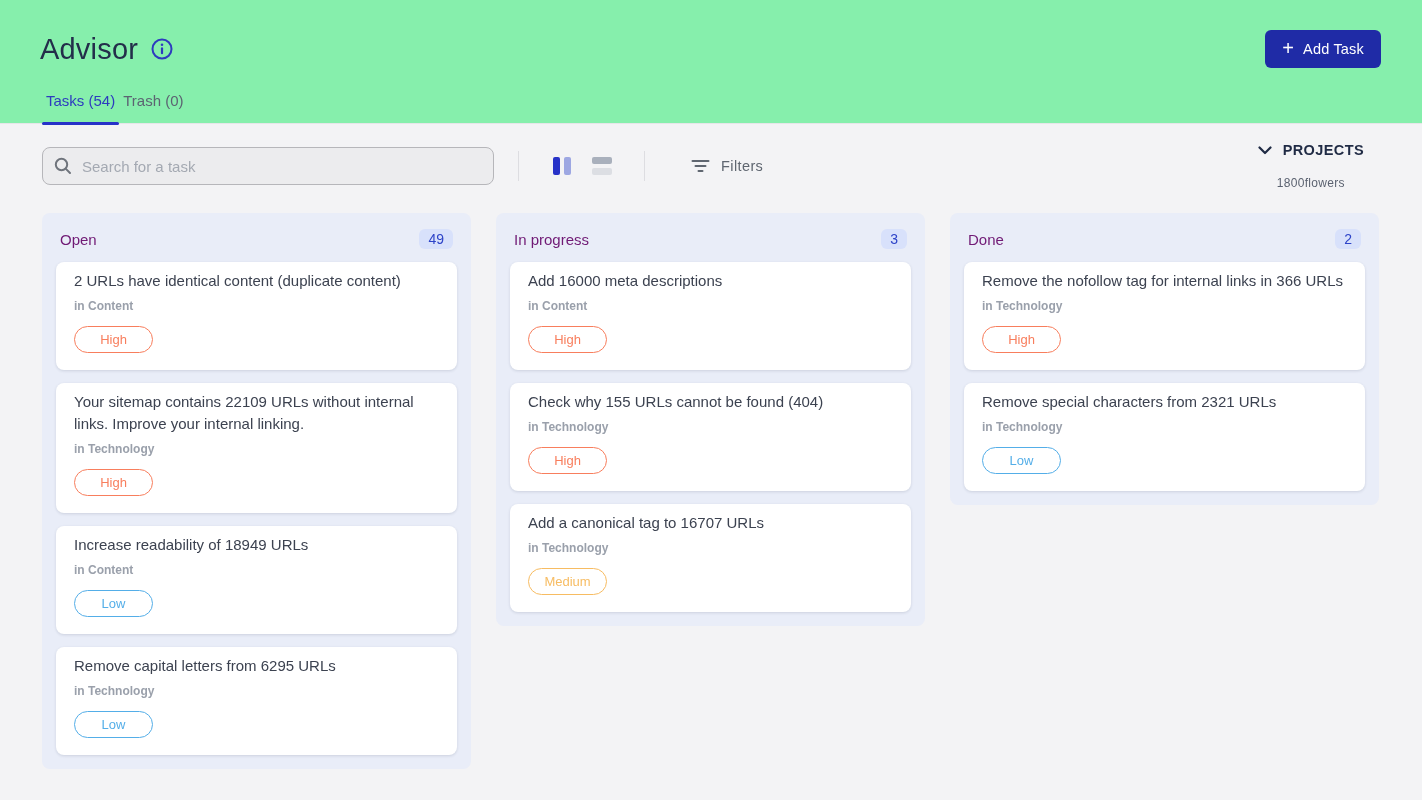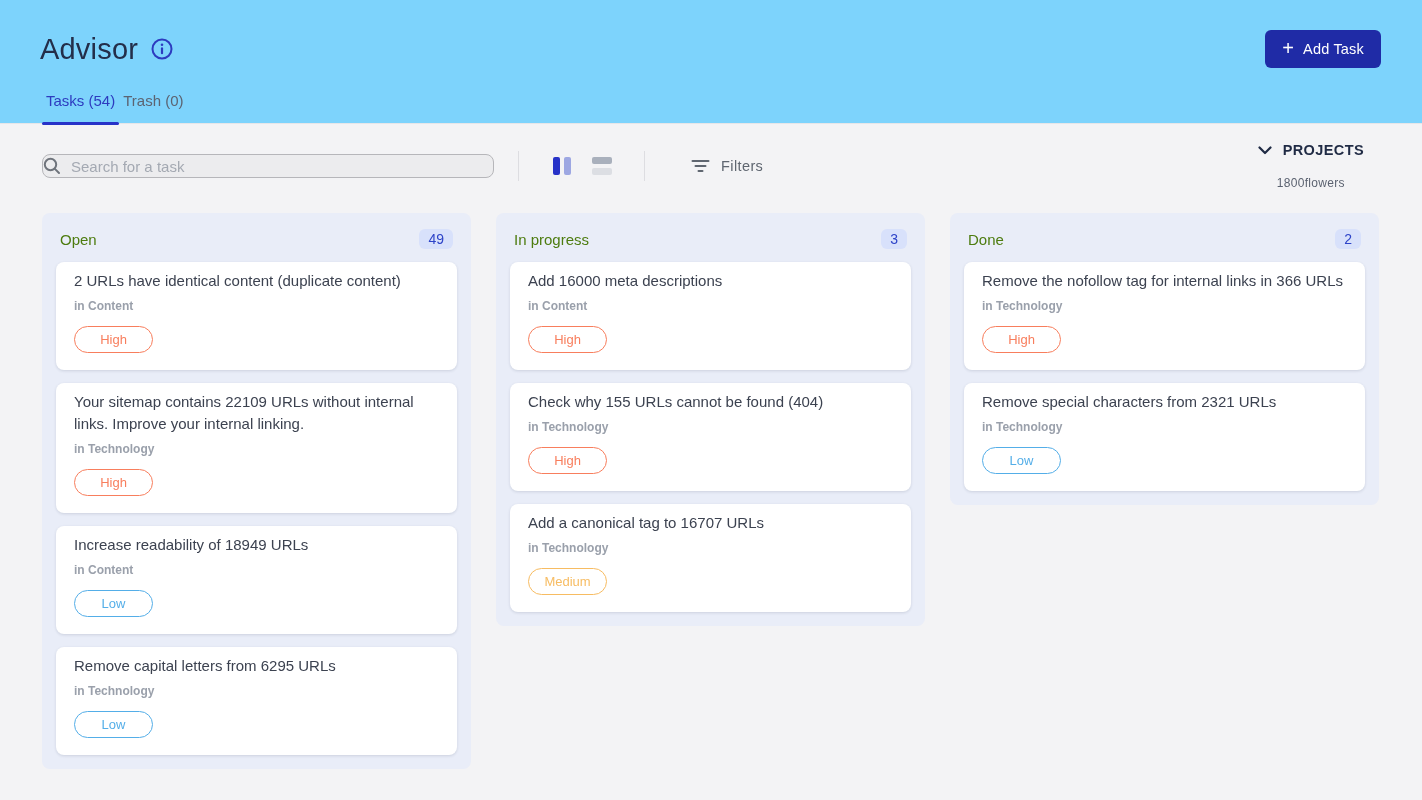--- a/index.html
+++ b/index.html
@@ -2,39 +2,39 @@
 <html><head>
 <meta charset="utf-8">
 <style>
   * { margin:0; padding:0; box-sizing:border-box; }
   html,body { width:1422px; height:800px; overflow:hidden; }
   body { font-family:"Liberation Sans", sans-serif; background:#f3f3f5; }
 
   .page { width:1422px; height:800px; display:flex; flex-direction:column; }
 
   
-  .header { background:#7dd3fc; }
+  .header { background:#86efac; }
   .title-row { display:flex; align-items:center; padding:30px 41px 0 40px; }
   .page-title { font-size:29px; font-weight:500; color:#232e4a; letter-spacing:.2px; }
   .info-icon { margin-left:13px; display:inline-flex; cursor:pointer; }
   .add-task-btn { margin-left:auto; height:38px; padding:0 17px; background:#1f2ba6; color:#fff;
                   border:none; border-radius:6px; font-family:inherit; font-size:14.5px; font-weight:500;
                   display:inline-flex; align-items:center; gap:9px; cursor:pointer; letter-spacing:.2px; }
   .plus-icon { font-size:20px; font-weight:400; line-height:1; margin-top:-2px; }
 
   .tabs-row { margin-top:24px; border-bottom:1px solid #e6e6e9; padding-left:42px; display:flex; }
   .tab { font-size:15px; padding:0 4px 14px; color:#5c6472; cursor:pointer; position:relative; }
   .tab.active { color:#2d3bbf; font-weight:500; }
   .tab.active::after { content:""; position:absolute; left:0; right:0; bottom:-2px; height:3px;
                        background:#2732c8; border-radius:2px; }
 
   
   .toolbar { margin:18px 58px 0 42px; display:flex; align-items:center; }
-  .search-box { width:452px; height:24px; background:#ececee; border:1px solid #b6b6ba; border-radius:8px;
-                display:flex; align-items:center; padding:0 0; gap:10px; }
+  .search-box { width:452px; height:38px; background:#ececee; border:1px solid #b6b6ba; border-radius:8px;
+                display:flex; align-items:center; padding:0 11px; gap:10px; }
   .search-box input { flex:1; background:transparent; border:none; outline:none;
                       font-family:inherit; font-size:15px; color:#43474f; }
   .search-box input::placeholder { color:#a4a9b2; }
   .vdiv { width:1px; height:30px; background:#dddde1; }
   .vdiv1 { margin-left:24px; }
   .view-toggle { display:flex; align-items:center; gap:21px; margin-left:34px; }
   .kanban-icon { display:inline-flex; gap:4px; cursor:pointer; }
   .kanban-icon i { width:7px; height:18px; border-radius:2px; }
   .kanban-icon .b1 { background:#2732c8; }
   .kanban-icon .b2 { background:#9da7e2; }
@@ -47,21 +47,21 @@
                  font-size:14.5px; letter-spacing:.4px; cursor:pointer; }
   .projects { margin-left:auto; text-align:center; cursor:pointer; }
   .projects-row { display:flex; align-items:center; justify-content:flex-end; gap:11px;
                   color:#1f2a44; font-weight:700; font-size:14.5px; letter-spacing:.4px; }
   .project-name { font-size:12px; color:#5b6270; margin-top:18px; letter-spacing:.3px; }
 
   
   .board { margin:23px 42px 0; display:flex; gap:25px; align-items:flex-start; }
   .column { width:429px; background:#e9edf8; border-radius:8px; padding:13px 14px 14px; }
   .column-header { display:flex; justify-content:space-between; align-items:center; padding:3px 4px 13px; }
-  .column-title { font-size:15px; color:#4d7c0f; }
+  .column-title { font-size:15px; color:#701a75; }
   .column-count { background:#d8e1fb; color:#2d43c8; font-size:14px; font-weight:500;
                   padding:2px 9px; border-radius:6px; }
   .cards { display:flex; flex-direction:column; gap:13px; }
   .card { background:#fff; border-radius:8px; padding:8px 18px 17px; cursor:pointer;
           box-shadow:0 1px 3px rgba(25,39,70,.14); }
   .card-title { font-size:15px; color:#3c4250; line-height:22px; }
   .card-category { font-size:12px; color:#9aa0ab; margin-top:7px;font-weight:bold; }
   .priority-badge { display:inline-flex; justify-content:center; min-width:79px; margin-top:13px;
                     padding:5px 14px; border:1px solid currentColor; border-radius:16px; font-size:13px; }
 </style>

